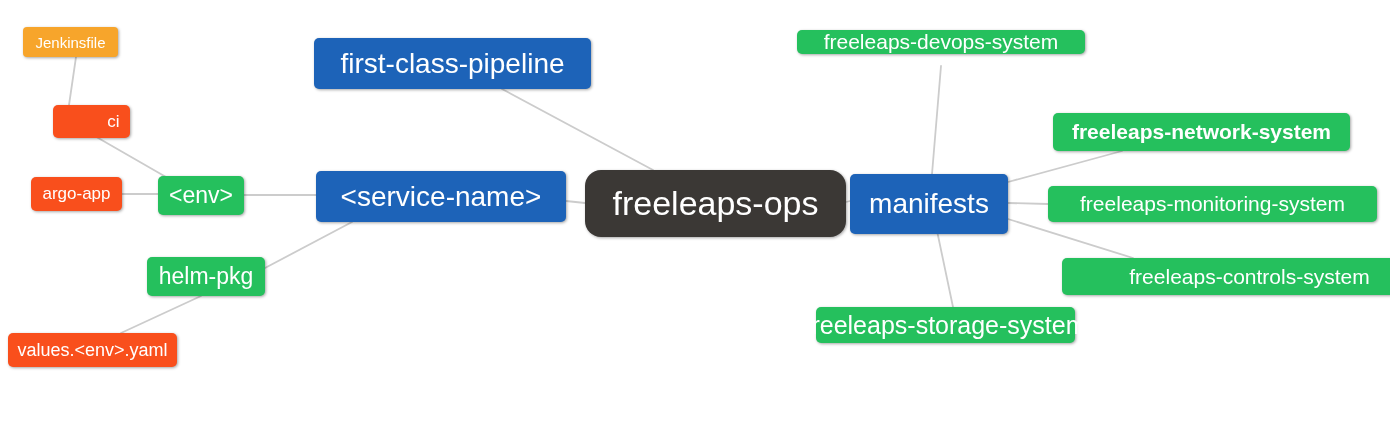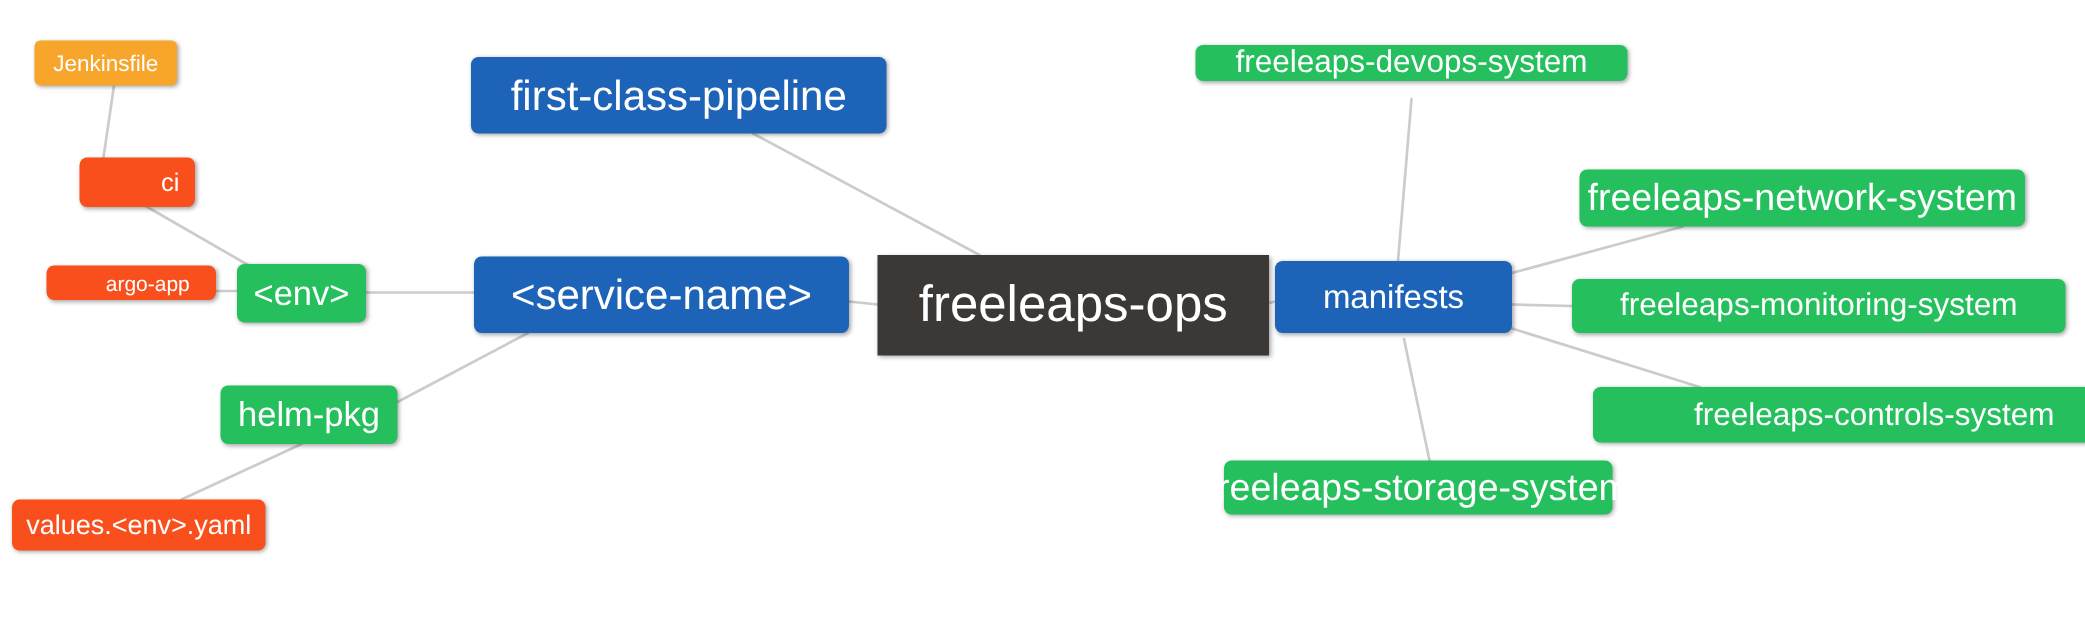--- a/index.html
+++ b/index.html
@@ -27,38 +27,38 @@
     display: flex;
     align-items: center;
     justify-content: center;
     color: #ffffff;
     white-space: nowrap;
     border-radius: 5px;
     box-shadow: 1px 1px 3px rgba(0,0,0,0.35);
     cursor: pointer;
     user-select: none;
   }
-  .root   { background: #3b3835; border-radius: 0; }
+  .root   { background: #3b3835; border-radius: 16px; }
   .blue   { background: #1d63b8; }
   .green  { background: #25c05d; }
   .red    { background: #f94f1c; }
   .orange { background: #f7a52b; border-radius: 4px; }
 
   #n-jenkinsfile { left: 23px;   top: 27px;  width: 95px;  height: 30px; font-size: 15px; }
   #n-ci          { left: 53px;   top: 105px; width: 33px;  height: 33px; font-size: 17px; padding-left: 44px; }
-  #n-argo        { left: 31px;   top: 177px; width: 91px;  height: 23px; font-size: 14px; padding-left: 22px; }
+  #n-argo        { left: 31px;   top: 177px; width: 91px;  height: 34px; font-size: 17px; }
   #n-env         { left: 158px;  top: 176px; width: 86px;  height: 39px; font-size: 23px; }
   #n-fcp         { left: 314px;  top: 38px;  width: 277px; height: 51px; font-size: 28px; }
   #n-service     { left: 316px;  top: 171px; width: 250px; height: 51px; font-size: 28px; }
   #n-helm        { left: 147px;  top: 257px; width: 118px; height: 39px; font-size: 23px; }
   #n-values      { left: 8px;    top: 333px; width: 169px; height: 34px; font-size: 18px; }
   #n-root        { left: 585px;  top: 170px; width: 261px; height: 67px; font-size: 34px; }
-  #n-manifests   { left: 850px;  top: 174px; width: 158px; height: 48px; font-size: 22px; }
+  #n-manifests   { left: 850px;  top: 174px; width: 158px; height: 60px; font-size: 28px; }
   #n-devops      { left: 797px;  top: 30px;  width: 288px; height: 24px; font-size: 21px; }
-  #n-network     { left: 1053px; top: 113px; width: 297px; height: 38px; font-size: 25px; }
+  #n-network     { left: 1053px; top: 113px; width: 297px; height: 38px; font-size: 21px; font-weight: bold; }
   #n-monitoring  { left: 1048px; top: 186px; width: 329px; height: 36px; font-size: 21px; }
   #n-controls    { left: 1062px; top: 258px; width: 293px; height: 37px; font-size: 21px; padding-left: 41px; }
   #n-storage     { left: 816px;  top: 307px; width: 259px; height: 36px; font-size: 25px; }
 </style>
 </head>
 <body>
 
 <div id="stage">
 
   <svg id="edge-layer" viewBox="0 0 1390 421">

